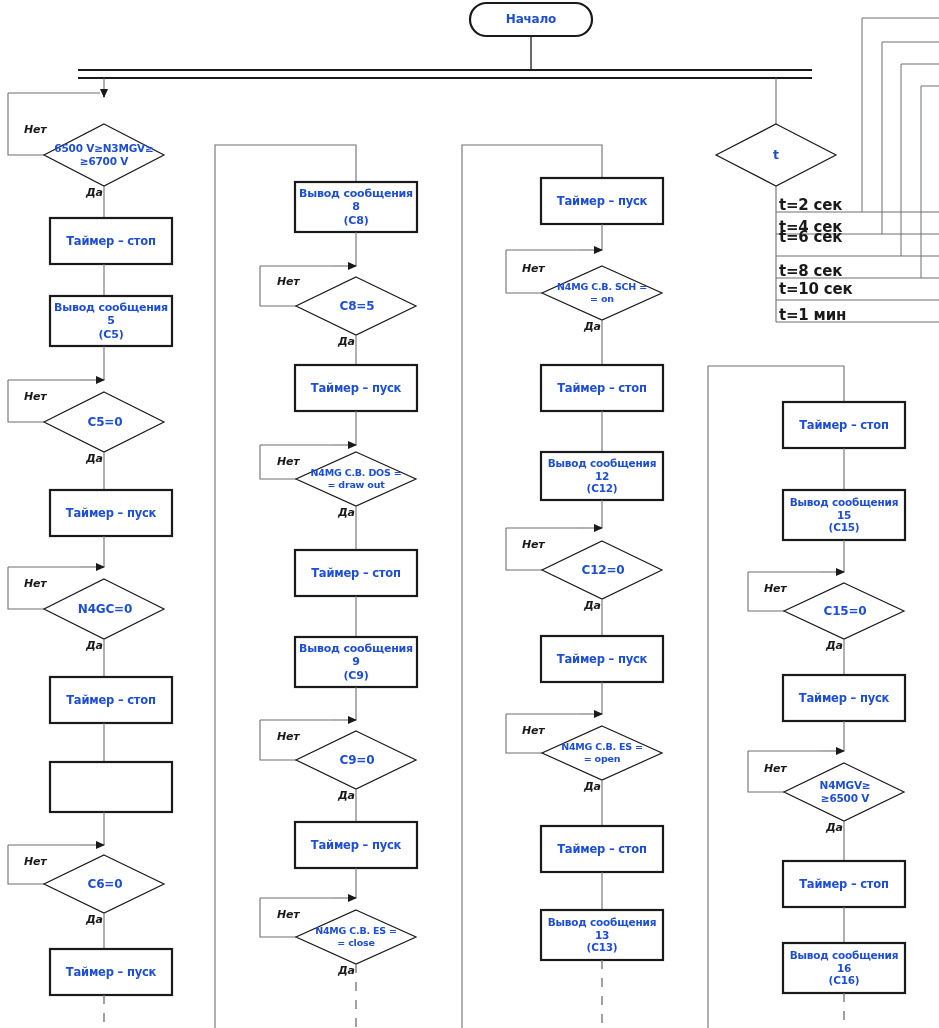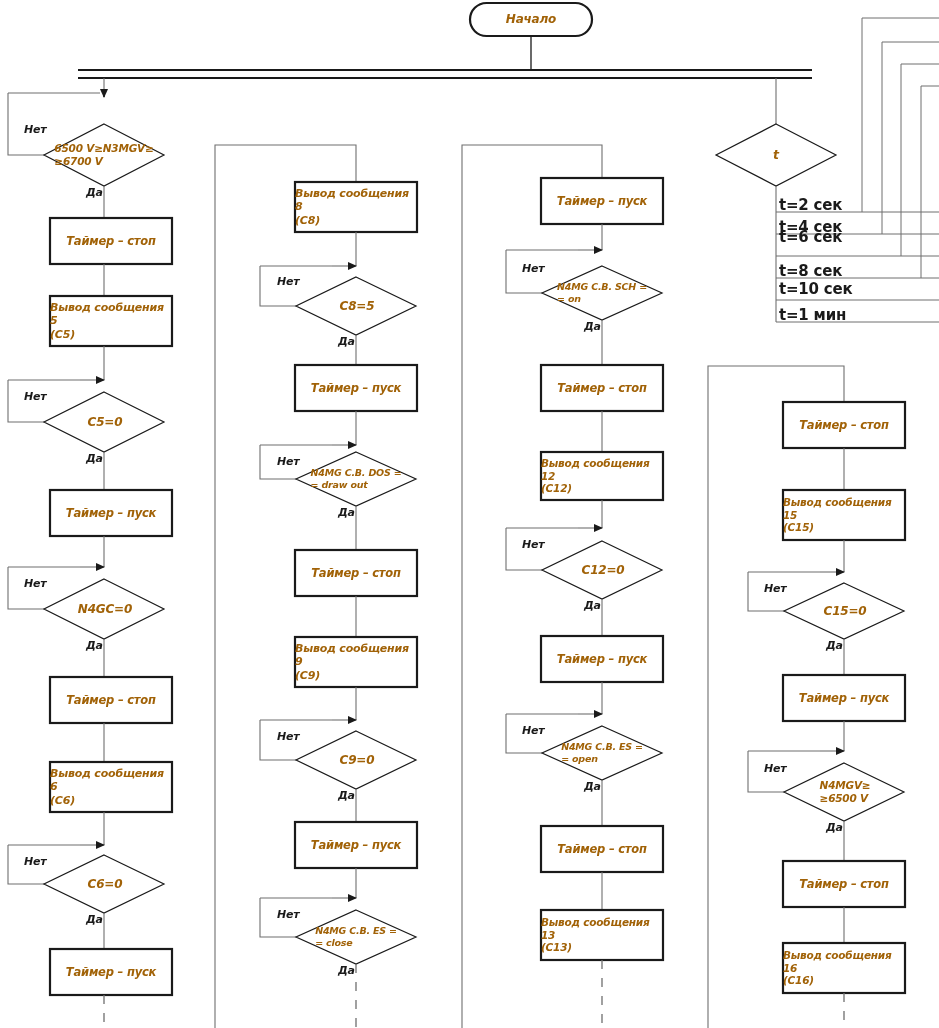--- a/index.html
+++ b/index.html
@@ -2,24 +2,23 @@
 <html><head>
 <meta charset="utf-8">
 <style>
   html,body{margin:0;padding:0;background:#ffffff;}
   body{font-family:"DejaVu Sans","Liberation Sans",sans-serif;}
   #canvas{position:relative;width:939px;height:1028px;background:#fff;overflow:hidden;}
   svg{position:absolute;left:0;top:0;width:939px;height:1028px;}
   .ftext{
     position:absolute;
     font-family:"DejaVu Sans","Liberation Sans",sans-serif;
-    font-style:italic;
     font-weight:600;
-    color:#a16207;
-    text-align:left;
+    color:#1d4ed8;
+    text-align:center;
     line-height:1.22;
     white-space:pre-line;
     display:flex;
     align-items:center;
     justify-content:center;
     pointer-events:none;
     letter-spacing:-0.2px;
   }
   .lbl{
     position:absolute;
@@ -252,22 +251,20 @@
 
   <div class="ftext" style="left:38px;top:130px;width:132px;height:50px;font-size:10.5px;">6500 V≥N3MGV≥
 ≥6700 V</div>
   <div class="ftext" style="left:50px;top:218px;width:122px;height:46px;font-size:11.5px;">Таймер – стоп</div>
   <div class="ftext" style="left:50px;top:296px;width:122px;height:50px;font-size:11px;">Вывод сообщения 5
 (С5)</div>
   <div class="ftext" style="left:60px;top:406px;width:90px;height:32px;font-size:12px;">С5=0</div>
   <div class="ftext" style="left:50px;top:490px;width:122px;height:46px;font-size:11.5px;">Таймер – пуск</div>
   <div class="ftext" style="left:58px;top:593px;width:94px;height:32px;font-size:12px;">N4GC=0</div>
   <div class="ftext" style="left:50px;top:677px;width:122px;height:46px;font-size:11.5px;">Таймер – стоп</div>
-  <div class="ftext" style="left:50px;top:762px;width:122px;height:50px;font-size:11px;">Вывод сообщения 6
-(С6)</div>
   <div class="ftext" style="left:60px;top:868px;width:90px;height:32px;font-size:12px;">С6=0</div>
   <div class="ftext" style="left:50px;top:949px;width:122px;height:46px;font-size:11.5px;">Таймер – пуск</div>
 
   <div class="lbl" style="left:24px;top:123px;">Нет</div>
   <div class="lbl" style="left:86px;top:186px;">Да</div>
   <div class="lbl" style="left:24px;top:390px;">Нет</div>
   <div class="lbl" style="left:86px;top:452px;">Да</div>
   <div class="lbl" style="left:24px;top:577px;">Нет</div>
   <div class="lbl" style="left:86px;top:639px;">Да</div>
   <div class="lbl" style="left:24px;top:855px;">Нет</div>

